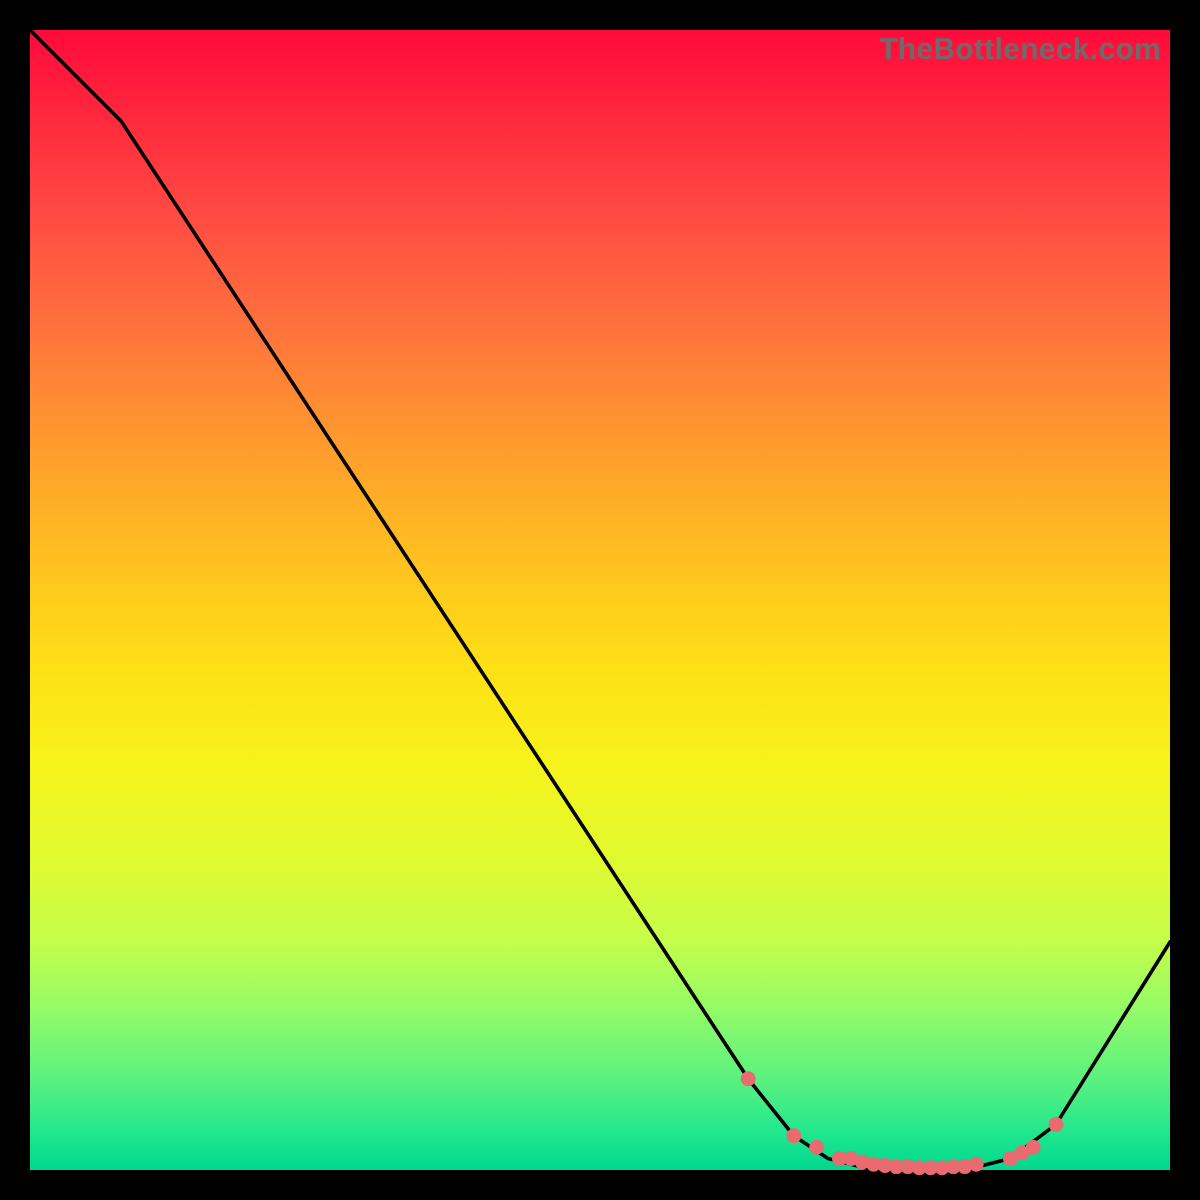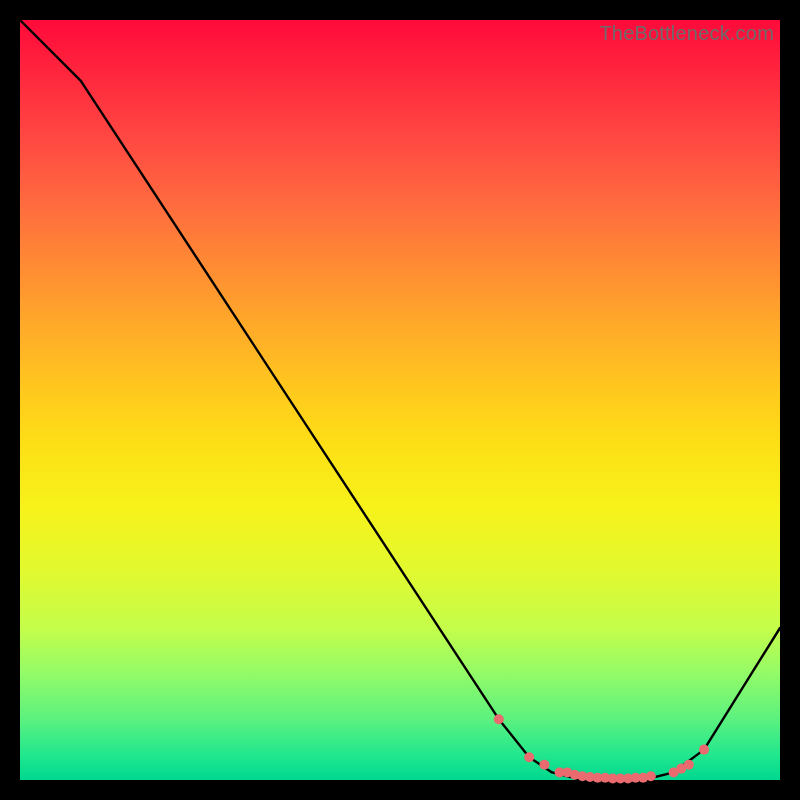--- a/index.html
+++ b/index.html
@@ -42,21 +42,21 @@
       #1ee68e 97%,
       #00d78f 100%
     );
   }
   .watermark {
     position: absolute;
     top: 2px;
     right: 6px;
     color: #6c6c6c;
     font-size: 20px;
-    font-weight: 400;
+    font-weight: 700;
     letter-spacing: 0.2px;
     user-select: none;
   }
   svg.overlay {
     position: absolute;
     left: 0;
     top: 0;
     width: 760px;
     height: 760px;
     overflow: visible;

